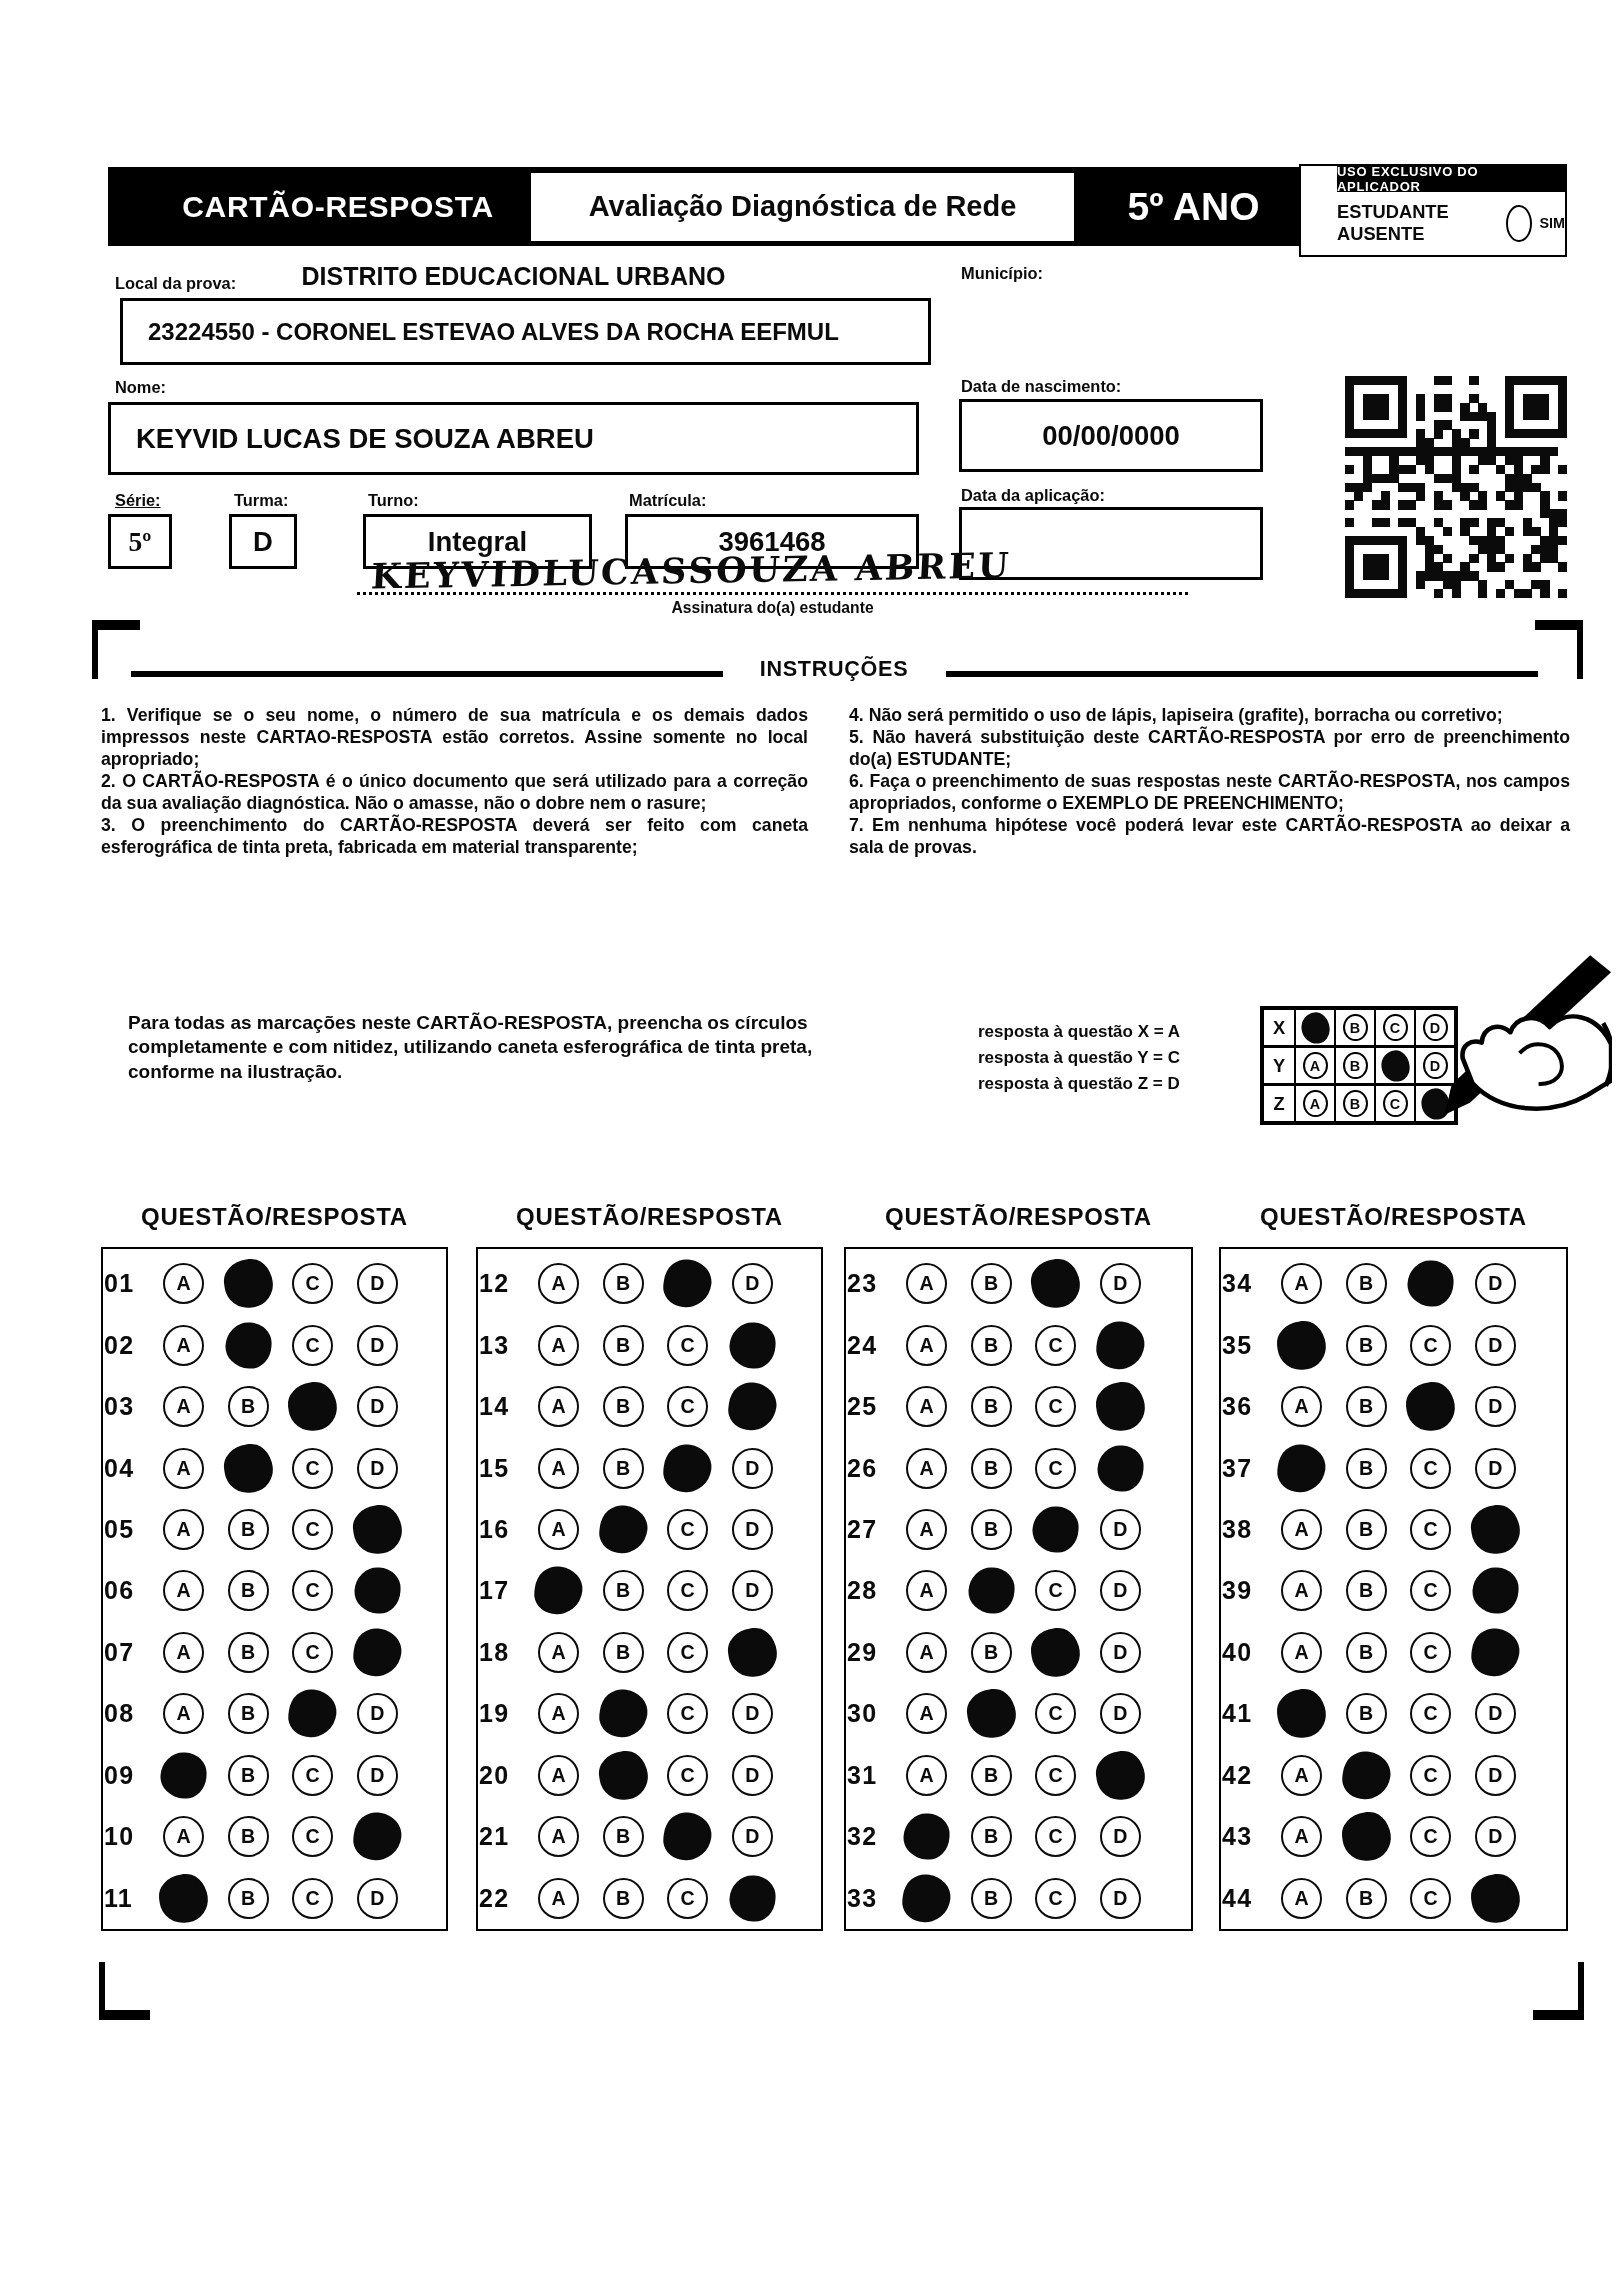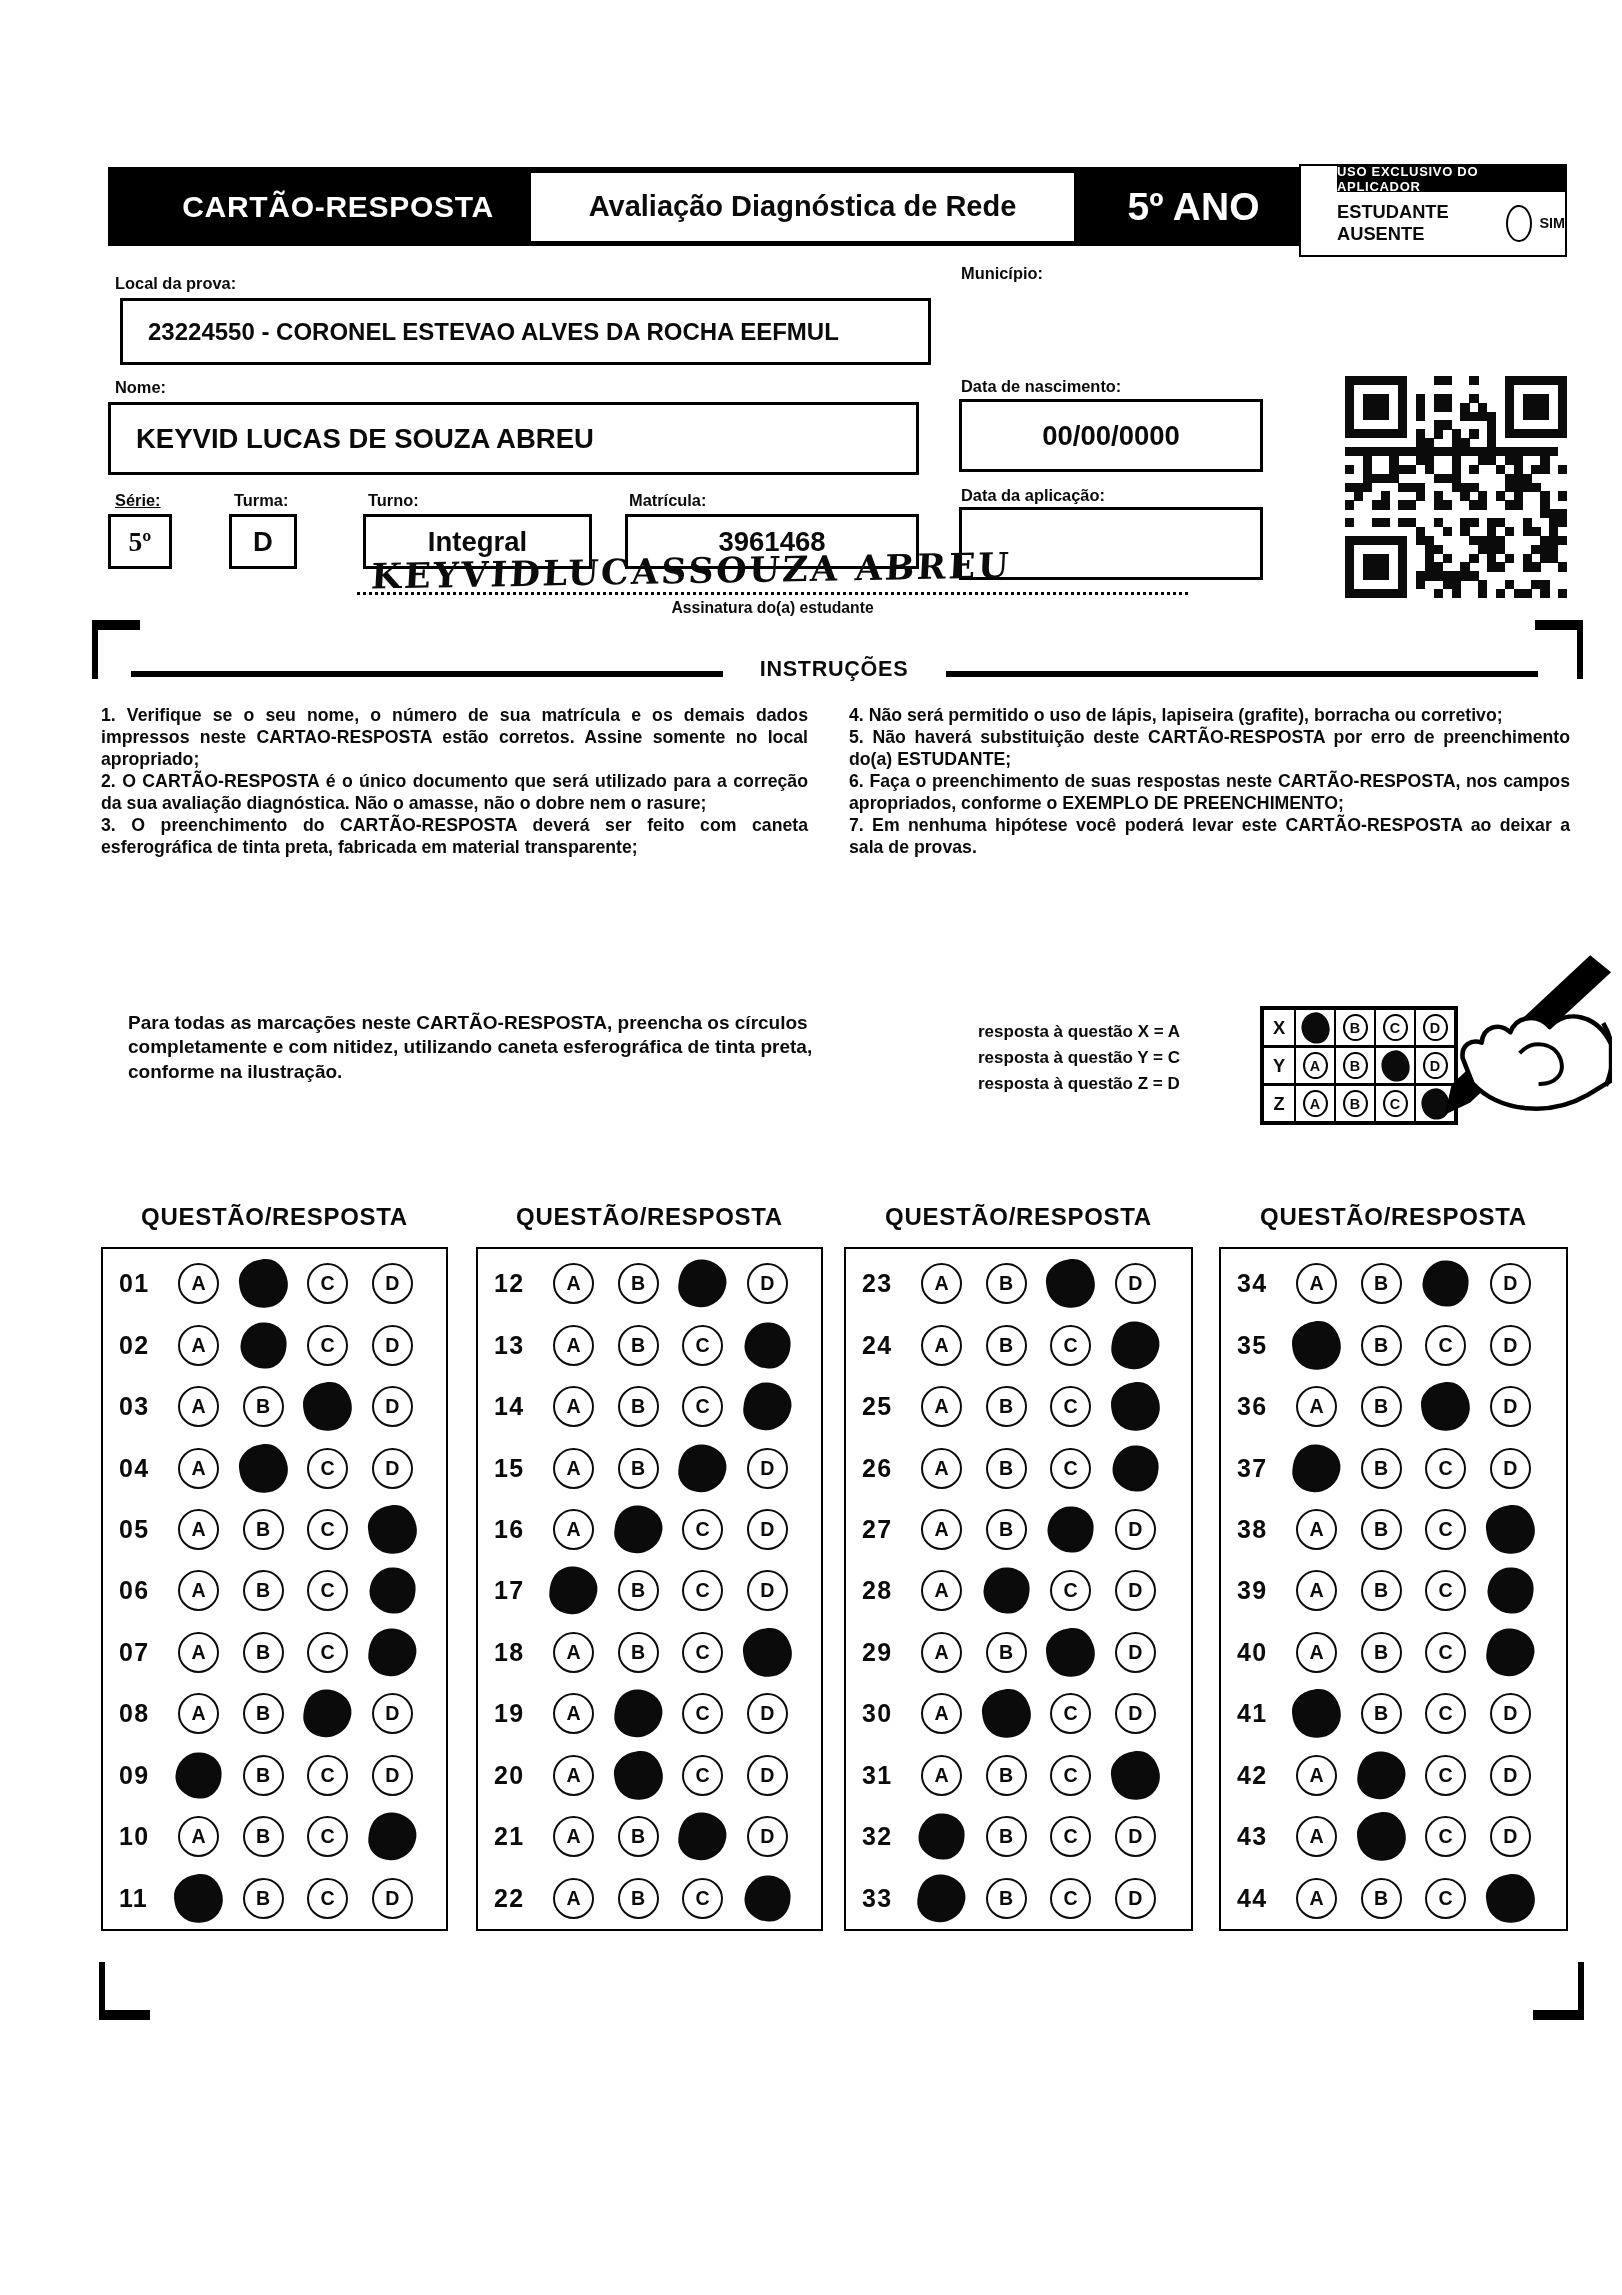--- a/index.html
+++ b/index.html
@@ -66,21 +66,21 @@
   .ex-bubble.filled{background:#0b0b0b;border-color:#0b0b0b;color:transparent;transform:scale(1.12) rotate(-6deg);
                     border-radius:52% 48% 46% 54%/48% 54% 46% 52%;}
   .hand-illu{position:absolute;left:1386px;top:946px;}
 
   
   .ans-header{position:absolute;top:1203px;text-align:center;font-weight:bold;font-size:24px;letter-spacing:0.7px;}
   .ah1{left:101px;width:347px;} .ah2{left:476px;width:347px;} .ah3{left:844px;width:349px;} .ah4{left:1219px;width:349px;}
   .ans-col{position:absolute;top:1247px;height:684px;border:2.6px solid #000;box-sizing:border-box;background:#fff;
            display:flex;flex-direction:column;padding-top:3.9px;}
   .ac1{left:101px;width:347px;} .ac2{left:476px;width:347px;} .ac3{left:844px;width:349px;} .ac4{left:1219px;width:349px;}
-  .ans-row{display:flex;align-items:center;height:62px;padding-left:16px;}
+  .ans-row{display:flex;align-items:center;height:62px;padding-left:1px;}
   .qnum{width:46px;font-weight:bold;font-size:25px;letter-spacing:1.3px;}
   .bubbles{display:flex;gap:23.6px;margin-left:13px;}
   .bubble{width:41px;height:41px;border:2px solid #0b0b0b;border-radius:50%;box-sizing:border-box;
           display:flex;align-items:center;justify-content:center;font-weight:bold;font-size:19.6px;background:#fff;}
   .bubble.filled{background:#0b0b0b;border-color:#0b0b0b;color:transparent;}
   .f0{border-radius:47% 53% 55% 45%/52% 48% 57% 43%;transform:rotate(7deg) scale(1.16);}
   .f1{border-radius:55% 45% 48% 52%/45% 55% 50% 50%;transform:rotate(-8deg) scale(1.18);}
   .f2{border-radius:50% 50% 45% 55%/55% 45% 52% 48%;transform:rotate(3deg) scale(1.12);}
 
   .qr-wrap{position:absolute;left:1345px;top:376px;width:222px;height:222px;}
@@ -98,20 +98,21 @@
   <div class="applicator-box">
     <div class="applicator-head">USO EXCLUSIVO DO APLICADOR</div>
     <div class="applicator-body">
       <span>ESTUDANTE AUSENTE</span>
       <span class="absent-circle"></span>
       <span class="absent-sim">SIM</span>
     </div>
   </div>
 
   <div class="flabel" style="left:115px;top:274px;">Local da prova:</div>
+  <div class="fvalue-line" style="left:108px;top:262px;width:811px;text-align:center;">DISTRITO EDUCACIONAL URBANO</div>
   <div class="fbox big" style="left:120px;top:298px;width:811px;height:67px;">
     <span>23224550 - CORONEL ESTEVAO ALVES DA ROCHA EEFMUL</span>
   </div>
 
   <div class="flabel" style="left:115px;top:378px;">Nome:</div>
   <div class="fbox name" style="left:108px;top:402px;width:811px;height:73px;">
     <span>KEYVID LUCAS DE SOUZA ABREU</span>
   </div>
 
   <div class="flabel" style="left:115px;top:491px;text-decoration:underline;">Série:</div>

